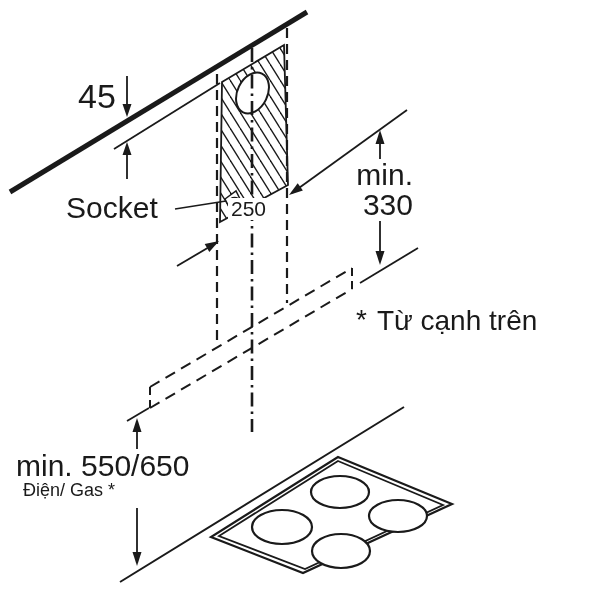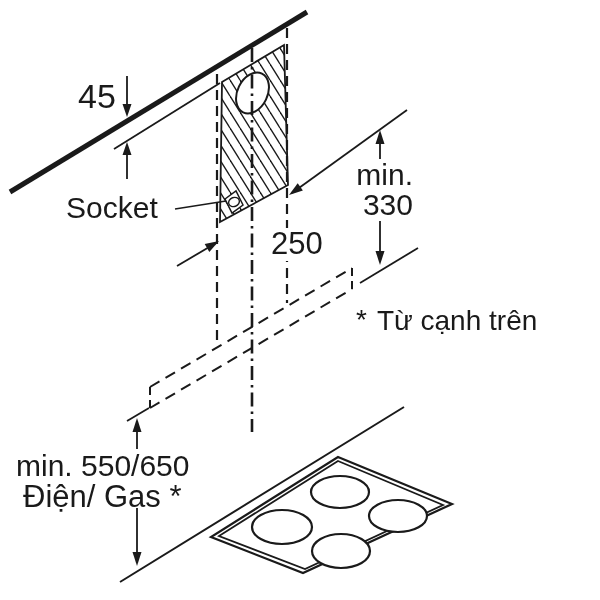--- a/index.html
+++ b/index.html
@@ -4,26 +4,26 @@
 <style>
   html,body{margin:0;padding:0;background:#ffffff;}
   #stage{
     position:relative;width:600px;height:598px;background:#ffffff;
     font-family:"Liberation Sans", sans-serif;color:#1a1a1a;overflow:hidden;
   }
   #linework{position:absolute;left:0;top:0;}
   .lbl{position:absolute;color:#1a1a1a;background:#ffffff;white-space:nowrap;line-height:1.05;}
   .lbl-45{left:76px;top:79px;font-size:34px;padding:0 2px;}
   .lbl-socket{left:64px;top:192px;font-size:30px;padding:0 2px;}
-  .lbl-250{left:228px;top:228px;font-size:31px;padding:0 3px;margin-left:40px;}
+  .lbl-250{left:228px;top:198px;font-size:21px;padding:0 3px;}
   .lbl-min330{left:349px;top:159px;width:64px;font-size:30px;line-height:30px;text-align:right;padding:1px 0;}
   .lbl-note{left:356px;top:305px;font-size:28px;background:transparent;display:flex;gap:10px;align-items:flex-start;}
   .lbl-note .note-lines{display:flex;flex-direction:row;line-height:31px;}
   .lbl-min550{left:13px;top:450px;font-size:30px;padding:0 3px;}
-  .lbl-diengas{left:23px;top:481px;font-size:31px;background:transparent;}
+  .lbl-diengas{left:23px;top:481px;font-size:18px;background:transparent;}
 </style>
 </head>
 <body>
 
 <div id="stage">
 
   <svg id="linework" width="600" height="600" viewBox="0 0 600 600">
     <defs>
       <pattern id="hatch" patternUnits="userSpaceOnUse" width="10" height="16">
         <line x1="0" y1="0" x2="10" y2="16" stroke="#1a1a1a" stroke-width="1.4"></line>

